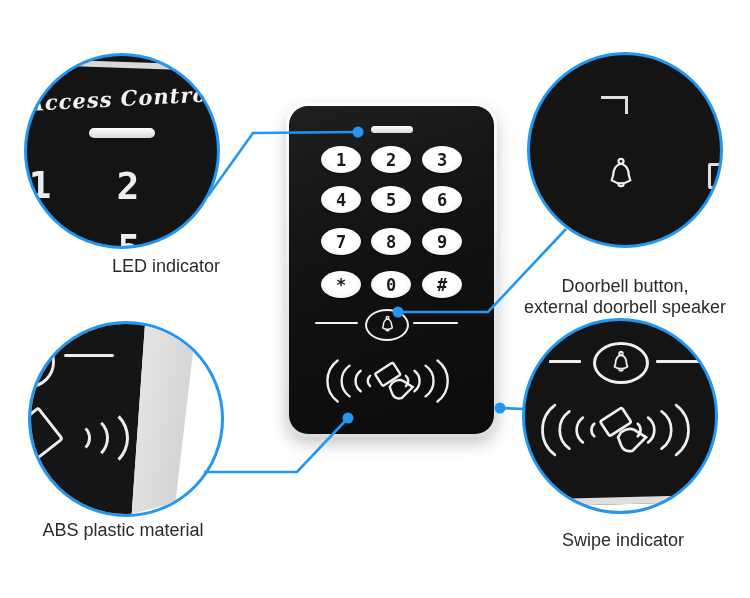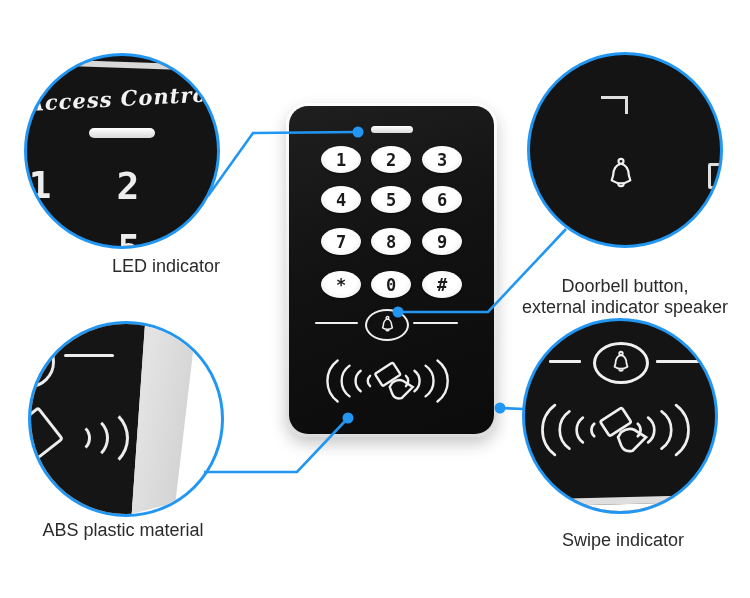--- a/index.html
+++ b/index.html
@@ -188,20 +188,20 @@
       <circle cx="398" cy="312" r="5.5"></circle>
       <circle cx="348" cy="418" r="5.5"></circle>
       <circle cx="500" cy="408" r="5.5"></circle>
     </g>
   </svg>
 
   <div class="lbl" style="left:0px;top:256px;width:244px;margin-left:44px;">LED indicator</div>
 
   <div class="lbl" style="left:500px;top:276px;width:250px;">
     <span>Doorbell button,</span><br>
-    <span>external indicator speaker</span>
+    <span>external doorbell speaker</span>
   </div>
 
   <div class="lbl" style="left:501px;top:530px;width:244px;">Swipe indicator</div>
 
   <div class="lbl" style="left:1px;top:520px;width:244px;">ABS plastic material</div>
 
 </div>
 
 </body></html>

